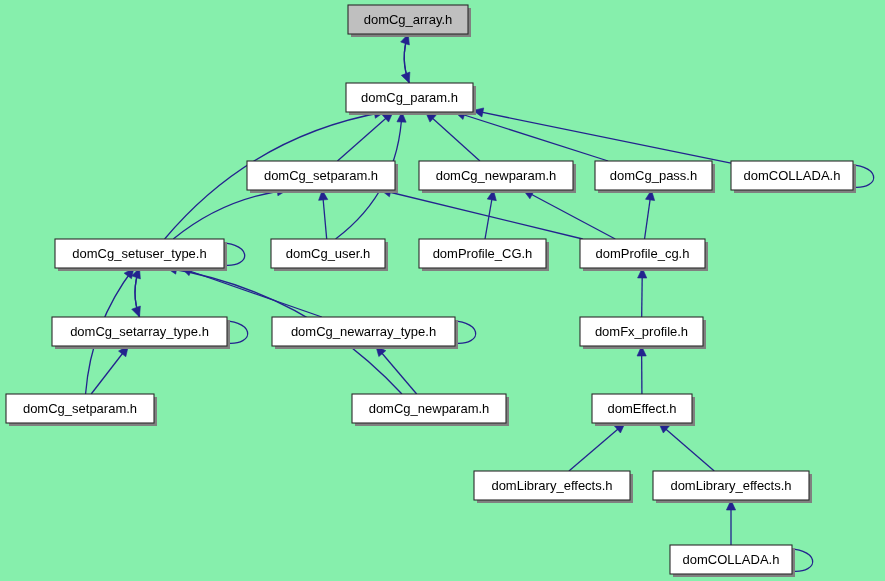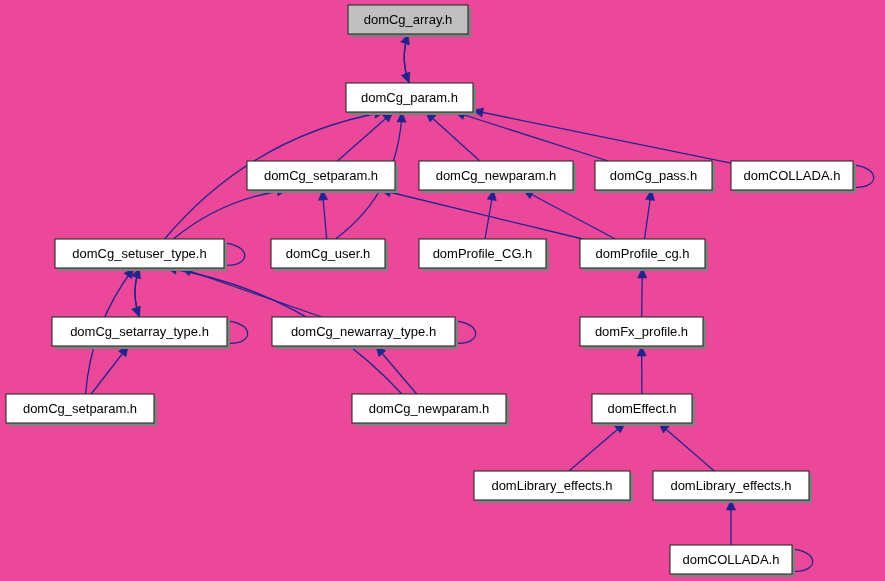--- a/index.html
+++ b/index.html
@@ -4,21 +4,21 @@
 <style>
   html, body {
     margin: 0;
     padding: 0;
     background: #ffffff;
   }
   #graph-root {
     position: relative;
     width: 885px;
     height: 581px;
-    background: #ec4899;
+    background: #86efac;
     font-family: "Liberation Sans", sans-serif;
     overflow: hidden;
   }
   svg.graph-canvas {
     position: absolute;
     left: 0;
     top: 0;
     width: 885px;
     height: 581px;
     display: block;

